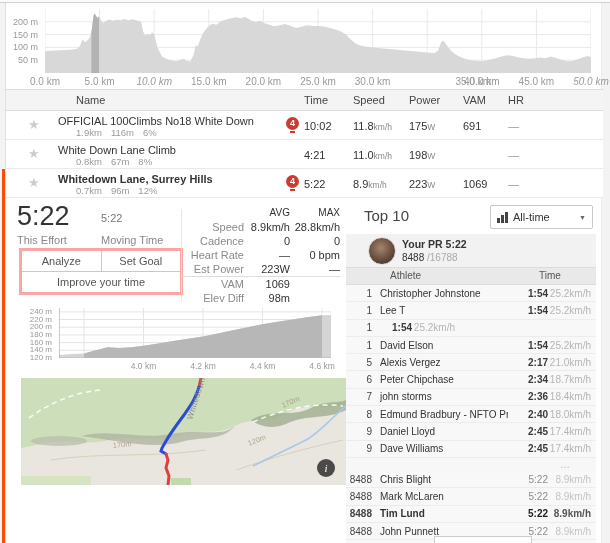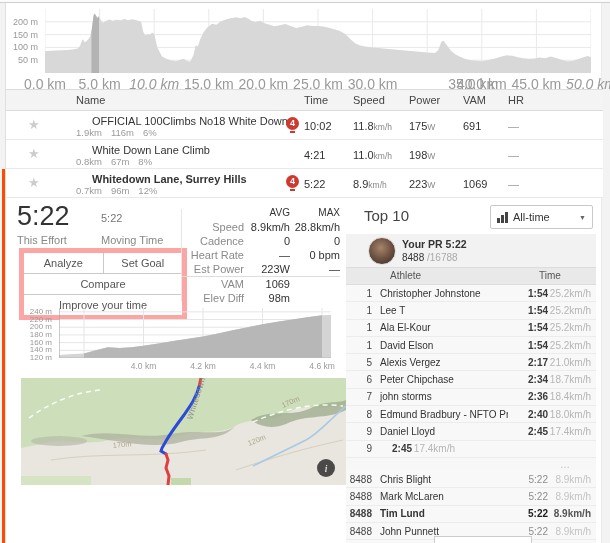--- a/index.html
+++ b/index.html
@@ -7,57 +7,57 @@
        font-family:"Liberation Sans",sans-serif;font-size:11px;color:#333;}
   .edge-top{position:absolute;left:0;top:0;width:610px;height:2px;background:#fbfbfb;border-bottom:1px solid #cfcfcf}
   .content{position:absolute;left:5px;top:3px;width:597px;height:540px;background:#fff;
            border-left:1px solid #e0e0e0;border-right:1px solid #ececec;box-sizing:border-box}
   .orange-strip{position:absolute;left:2px;top:169px;width:3px;height:374px;background:#fc4c02;z-index:5}
 
   
   .chart{position:absolute}
   .chart .plot{position:absolute;overflow:hidden}
   .chart .yticks span{position:absolute;right:3px;transform:translateY(-55%);color:#999;font-size:9px;white-space:nowrap}
-  .chart .xticks span{position:absolute;top:2px;transform:translateX(-50%);color:#999;font-size:14px;white-space:nowrap}
+  .chart .xticks span{position:absolute;top:2px;transform:translateX(-50%);color:#999;font-size:10px;white-space:nowrap}
   .chart .yticks,.chart .xticks{position:absolute}
   #chart-main{left:0;top:0;width:597px;height:86px}
   #chart-main .plot{left:39px;top:6px;width:546px;height:64px}
   #chart-main .yticks{left:0;top:6px;width:35px;height:64px}
   #chart-main .xticks{left:39px;top:71px;width:546px;height:13px}
   #chart-mini{left:11px;top:300px;width:322px;height:70px}
   #chart-mini .plot{left:42px;top:5px;width:272px;height:50px}
   #chart-mini .yticks{left:2px;top:5px;width:36px;height:50px}
   #chart-mini .yticks span{font-size:8px}
   #chart-mini .xticks{left:42px;top:56px;width:272px;height:12px}
   #chart-mini .xticks span{font-size:8.5px}
 
   
   .seg-head{position:absolute;left:0;top:86px;width:597px;height:22px;background:#f4f4f4;
             border-top:1px solid #dcdcdc;border-bottom:1px solid #dcdcdc;box-sizing:border-box;color:#444}
   .seg-head span{position:absolute;top:4px}
   .seg-row{position:absolute;left:0;width:597px;height:29px;background:#fff;border-bottom:1px solid #e9e9e9;box-sizing:border-box}
   .seg-row .star{position:absolute;left:22px;top:6px;color:#cccccc;font-size:13px;cursor:pointer}
-  .seg-row .sname{position:absolute;left:86px;top:4px;color:#333;white-space:nowrap}
+  .seg-row .sname{position:absolute;left:52px;top:4px;color:#333;white-space:nowrap}
   .seg-row.selected .sname{font-weight:bold}
   .seg-row .sdet{position:absolute;left:70px;top:16px;color:#9a9a9a;font-size:9.5px}
   .seg-row .sdet span{margin-right:9px}
   .badge{position:absolute;left:280px;top:6px;width:13px;height:13px;border-radius:50%;background:#cf3a30;color:#fff;
          font-size:9px;font-weight:bold;text-align:center;line-height:13px}
   .badge:empty{display:none}
   .badge::after{content:"";position:absolute;left:4px;top:14px;width:5px;height:2px;background:#cf3a30}
   .seg-row .c{position:absolute;top:9px;white-space:nowrap}
   .c.time{left:298px}.c.speed{left:347px}.c.power{left:403px}.c.vam{left:457px}.c.hr{left:502px;color:#999}
   .unit{font-size:8.5px;color:#888}
 
   
   .big-time{position:absolute;left:11px;top:198px;font-size:27px;color:#333}
   .big-label{position:absolute;left:11px;top:231px;color:#888}
   .mov-time{position:absolute;left:95px;top:209px;color:#777}
   .mov-label{position:absolute;left:95px;top:231px;color:#888}
-  .btns{position:absolute;left:13px;top:245px;width:158px;border:5px solid #fca5a5;background:#4d7c0f}
+  .btns{position:absolute;left:13px;top:245px;width:158px;border:3px solid #fca5a5;background:#4d7c0f}
   .btn-row{display:flex;border-bottom:1px solid #c9c9c9}
   .btn-row:last-child{border-bottom:none}
   .btn{flex:1;height:20px;line-height:20px;text-align:center;color:#555;cursor:pointer;background:#fff}
   .btn.first{border-right:1px solid #c9c9c9}
   .vrule{position:absolute;left:175px;top:206px;height:92px;border-left:1px solid #e6e6e6}
   .stats{position:absolute;left:176px;top:203px;width:158px}
   .srow{display:flex;height:14px;line-height:14px}
   .srow .sl{width:62px;text-align:right;color:#8a8a8a;white-space:nowrap}
   .srow .sa{width:46px;text-align:right;color:#333;white-space:nowrap}
   .srow .sm{width:50px;text-align:right;color:#333;white-space:nowrap}
@@ -201,23 +201,20 @@
   <div class="big-label">This Effort</div>
   <div class="mov-time">5:22</div>
   <div class="mov-label">Moving Time</div>
 
   <div class="btns">
     <div class="btn-row">
       <div class="btn first">Analyze</div>
       <div class="btn">Set Goal</div>
     </div>
     <div class="btn-row">
-        <div class="btn">Compare</div>
-      </div>
-    <div class="btn-row">
         <div class="btn">Improve your time</div>
       </div>
   </div>
 
   <div class="vrule"></div>
   <div class="stats">
     <div class="srow hdr">
         <span class="sl"></span>
         <span class="sa">AVG</span>
         <span class="sm">MAX</span>
@@ -355,21 +352,20 @@
           <span class="sp">25.2km/h</span>
         </div>
         <div class="lb-row">
           <span class="rank">1</span>
           <span class="nm">Lee T</span>
           <span class="tm">1:54</span>
           <span class="sp">25.2km/h</span>
         </div>
         <div class="lb-row">
           <span class="rank">1</span>
-          <span class="nm">Ala El-Kour</span>
           <span class="tm">1:54</span>
           <span class="sp">25.2km/h</span>
         </div>
         <div class="lb-row">
           <span class="rank">1</span>
           <span class="nm">David Elson</span>
           <span class="tm">1:54</span>
           <span class="sp">25.2km/h</span>
         </div>
         <div class="lb-row">
@@ -397,20 +393,21 @@
           <span class="sp">18.0km/h</span>
         </div>
         <div class="lb-row">
           <span class="rank">9</span>
           <span class="nm">Daniel Lloyd</span>
           <span class="tm">2:45</span>
           <span class="sp">17.4km/h</span>
         </div>
         <div class="lb-row">
           <span class="rank">9</span>
+          <span class="nm">Dave Williams</span>
           <span class="tm">2:45</span>
           <span class="sp">17.4km/h</span>
         </div>
         <div class="lb-ell">…</div>
         <div class="lb-row dim">
           <span class="rank">8488</span>
           <span class="nm">Chris Blight</span>
           <span class="tm">5:22</span>
           <span class="sp">8.9km/h</span>
         </div>

